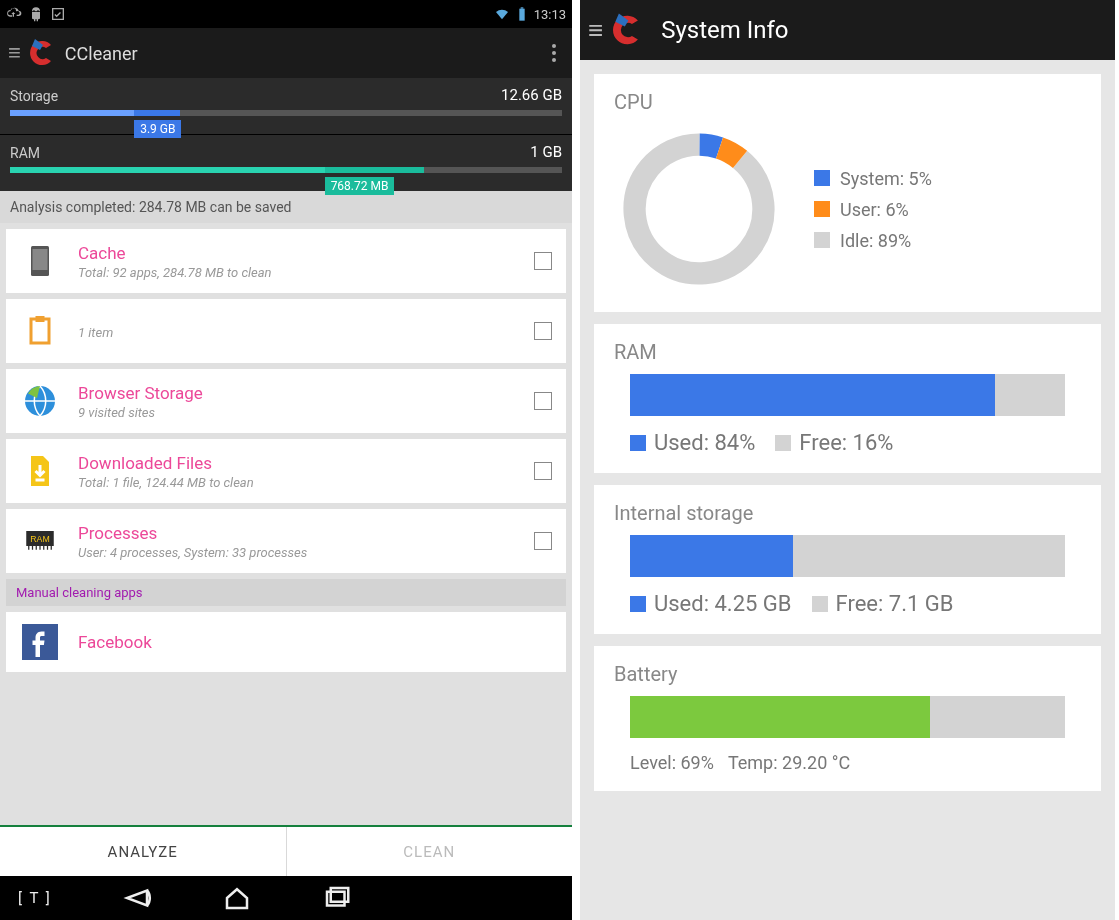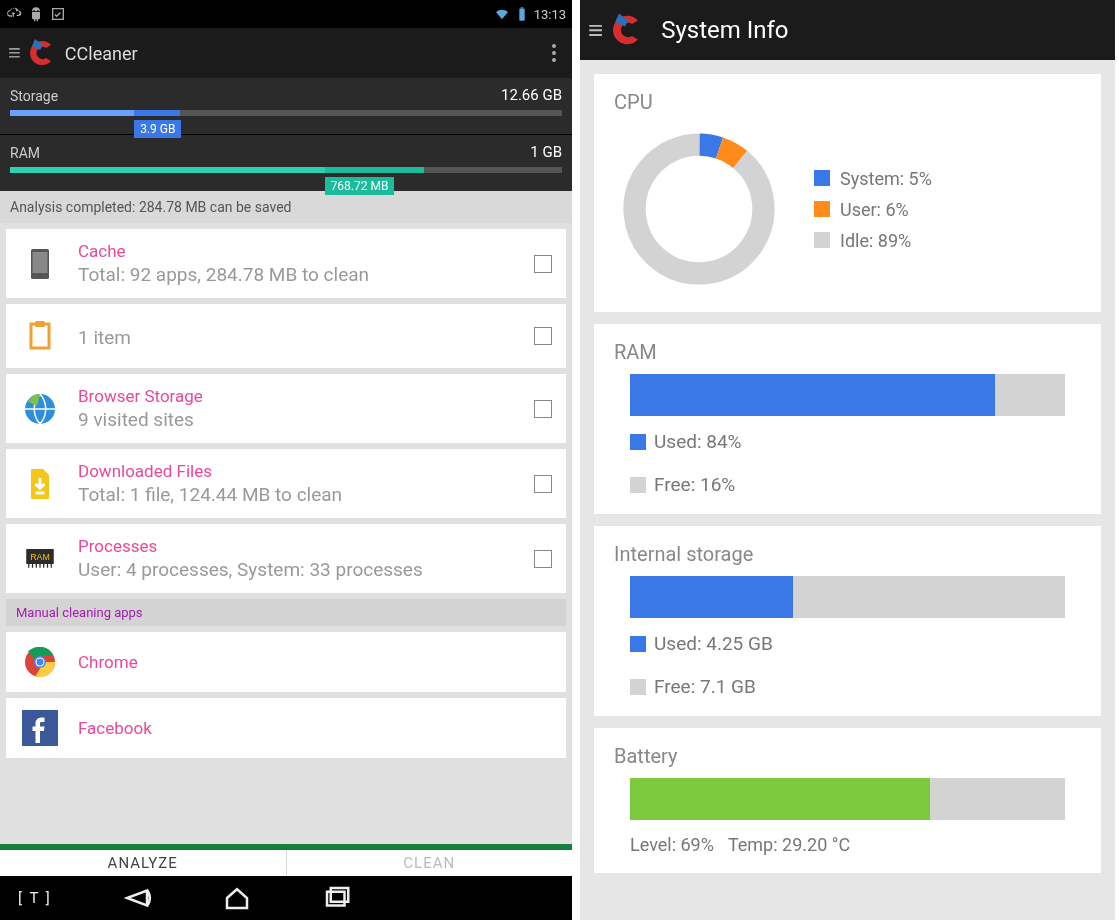--- a/index.html
+++ b/index.html
@@ -28,46 +28,46 @@
   .bar .seg1{position:absolute;left:0;top:0;height:100%;}
   .bar .seg2{position:absolute;left:0;top:0;height:100%;}
   .tag{position:absolute;top:100%;margin-top:4px;color:#fff;font-size:12px;padding:2px 6px;}
   .divider{height:1px;background:#000;}
   .banner{background:#d9d9d9;color:#555;font-size:14px;padding:8px 10px;}
   .list{background:#e0e0e0;flex:1;overflow:hidden;}
   .card{background:#fff;margin:6px;display:flex;align-items:center;padding:12px 14px;}
   .card .icon{width:40px;height:40px;margin-right:18px;display:flex;align-items:center;justify-content:center;}
   .card .txts{flex:1;}
   .card .ttl{color:#ec4899;font-size:17px;}
-  .card .sub{color:#999;font-size:19px;margin-top:2px;}
+  .card .sub{color:#999;font-size:13px;margin-top:2px;font-style:italic;}
   .chk{width:18px;height:18px;border:1px solid #888;}
   .subhdr{background:#d3d3d3;color:#a21caf;font-size:13px;padding:6px 10px;margin:4px 6px 0 6px;}
   .card.app{padding:10px 14px;}
-  .bottombar{background:#fff;height:32px;display:flex;border-top:6px solid #15803d;}
+  .bottombar{background:#fff;height:51px;display:flex;border-top:2px solid #15803d;}
   .bbtn{flex:1;display:flex;align-items:center;justify-content:center;color:#444;font-size:15px;letter-spacing:1px;border-right:1px solid #d9d9d9;}
   .bbtn.dis{color:#bbb;border-right:none;}
   .navbar{background:#000;height:44px;display:flex;align-items:center;gap:70px;padding:0 18px;}
   .navbar .nitem{color:#ccc;}
   .navbar svg{width:30px;height:30px;stroke:#eee;fill:none;stroke-width:2;}
 
   
   .appbar2{background:#1b1b1b;height:60px;display:flex;align-items:center;padding:0 8px;color:#fff;}
   .appbar2 .hamb{color:#bbb;font-size:26px;margin-right:4px;}
   .appbar2 .title{color:#fff;font-size:24px;font-weight:400;margin-left:8px;}
   .panels{padding:14px;display:flex;flex-direction:column;gap:12px;overflow:hidden;}
   .panel{background:#fff;padding:16px 20px 18px 20px;}
   .panel .ptitle{color:#888;font-size:20px;margin-bottom:10px;}
   .cpu-wrap{display:flex;align-items:center;gap:30px;}
   .donut{width:170px;height:170px;}
   .legend{display:flex;flex-direction:column;gap:10px;font-size:18px;color:#777;}
   .legend .li{display:flex;align-items:center;gap:10px;}
   .sw{width:16px;height:16px;}
   .hbar{height:42px;background:#d3d3d3;position:relative;margin:6px 16px 14px 16px;}
   .hbar .fill{position:absolute;left:0;top:0;height:100%;}
-  .plegend{display:flex;gap:20px;font-size:19px;color:#777;padding:0 16px;flex-direction:column;}
+  .plegend{display:flex;gap:20px;font-size:22px;color:#777;padding:0 16px;align-items:center;}
   .plegend .li{display:flex;align-items:center;gap:8px;}
   .batrow{display:flex;gap:14px;font-size:18px;color:#777;padding:0 16px;align-items:center;}
 </style>
 </head>
 <body>
 
 <div class="phone left">
 
   <div class="statusbar">
     <div class="sicons">
@@ -198,35 +198,20 @@
             <path d="M3 16v3M6 16v3M9 16v3M12 16v3M15 16v3M18 16v3M21 16v3" stroke="#2b2b2b"></path>
           </svg>
         </div>
         <div class="txts">
           <div class="ttl">Processes</div>
           <div class="sub">User: 4 processes, System: 33 processes</div>
         </div>
         <div class="chk"></div>
       </div>
       <div class="subhdr">Manual cleaning apps</div>
-      <div class="card app">
-        <div class="icon">
-          <svg viewBox="0 0 24 24" width="36" height="36">
-            <circle cx="12" cy="12" r="10" fill="#db4437"></circle>
-            <path d="M12 2a10 10 0 019 6H12a4 4 0 00-3.5 2L4 5a10 10 0 018-3z" fill="#0f9d58"></path>
-            <path d="M22 12a10 10 0 01-13 9.5l4-7A4 4 0 0016 12h6z" fill="#ffcd40"></path>
-            <circle cx="12" cy="12" r="4" fill="#4285f4"></circle>
-            <circle cx="12" cy="12" r="3" fill="#fff"></circle>
-            <circle cx="12" cy="12" r="2.3" fill="#4285f4"></circle>
-          </svg>
-        </div>
-        <div class="txts">
-          <div class="ttl">Chrome</div>
-        </div>
-      </div>
       <div class="card app">
         <div class="icon">
           <svg viewBox="0 0 24 24" width="36" height="36">
             <rect width="24" height="24" fill="#3b5998"></rect>
             <path d="M15 8h-2c-.6 0-1 .4-1 1v2h3l-.4 3H12v8H9v-8H7v-3h2V9c0-2 1.3-4 4-4h2v3z" fill="#fff"></path>
           </svg>
         </div>
         <div class="txts">
           <div class="ttl">Facebook</div>
         </div>

